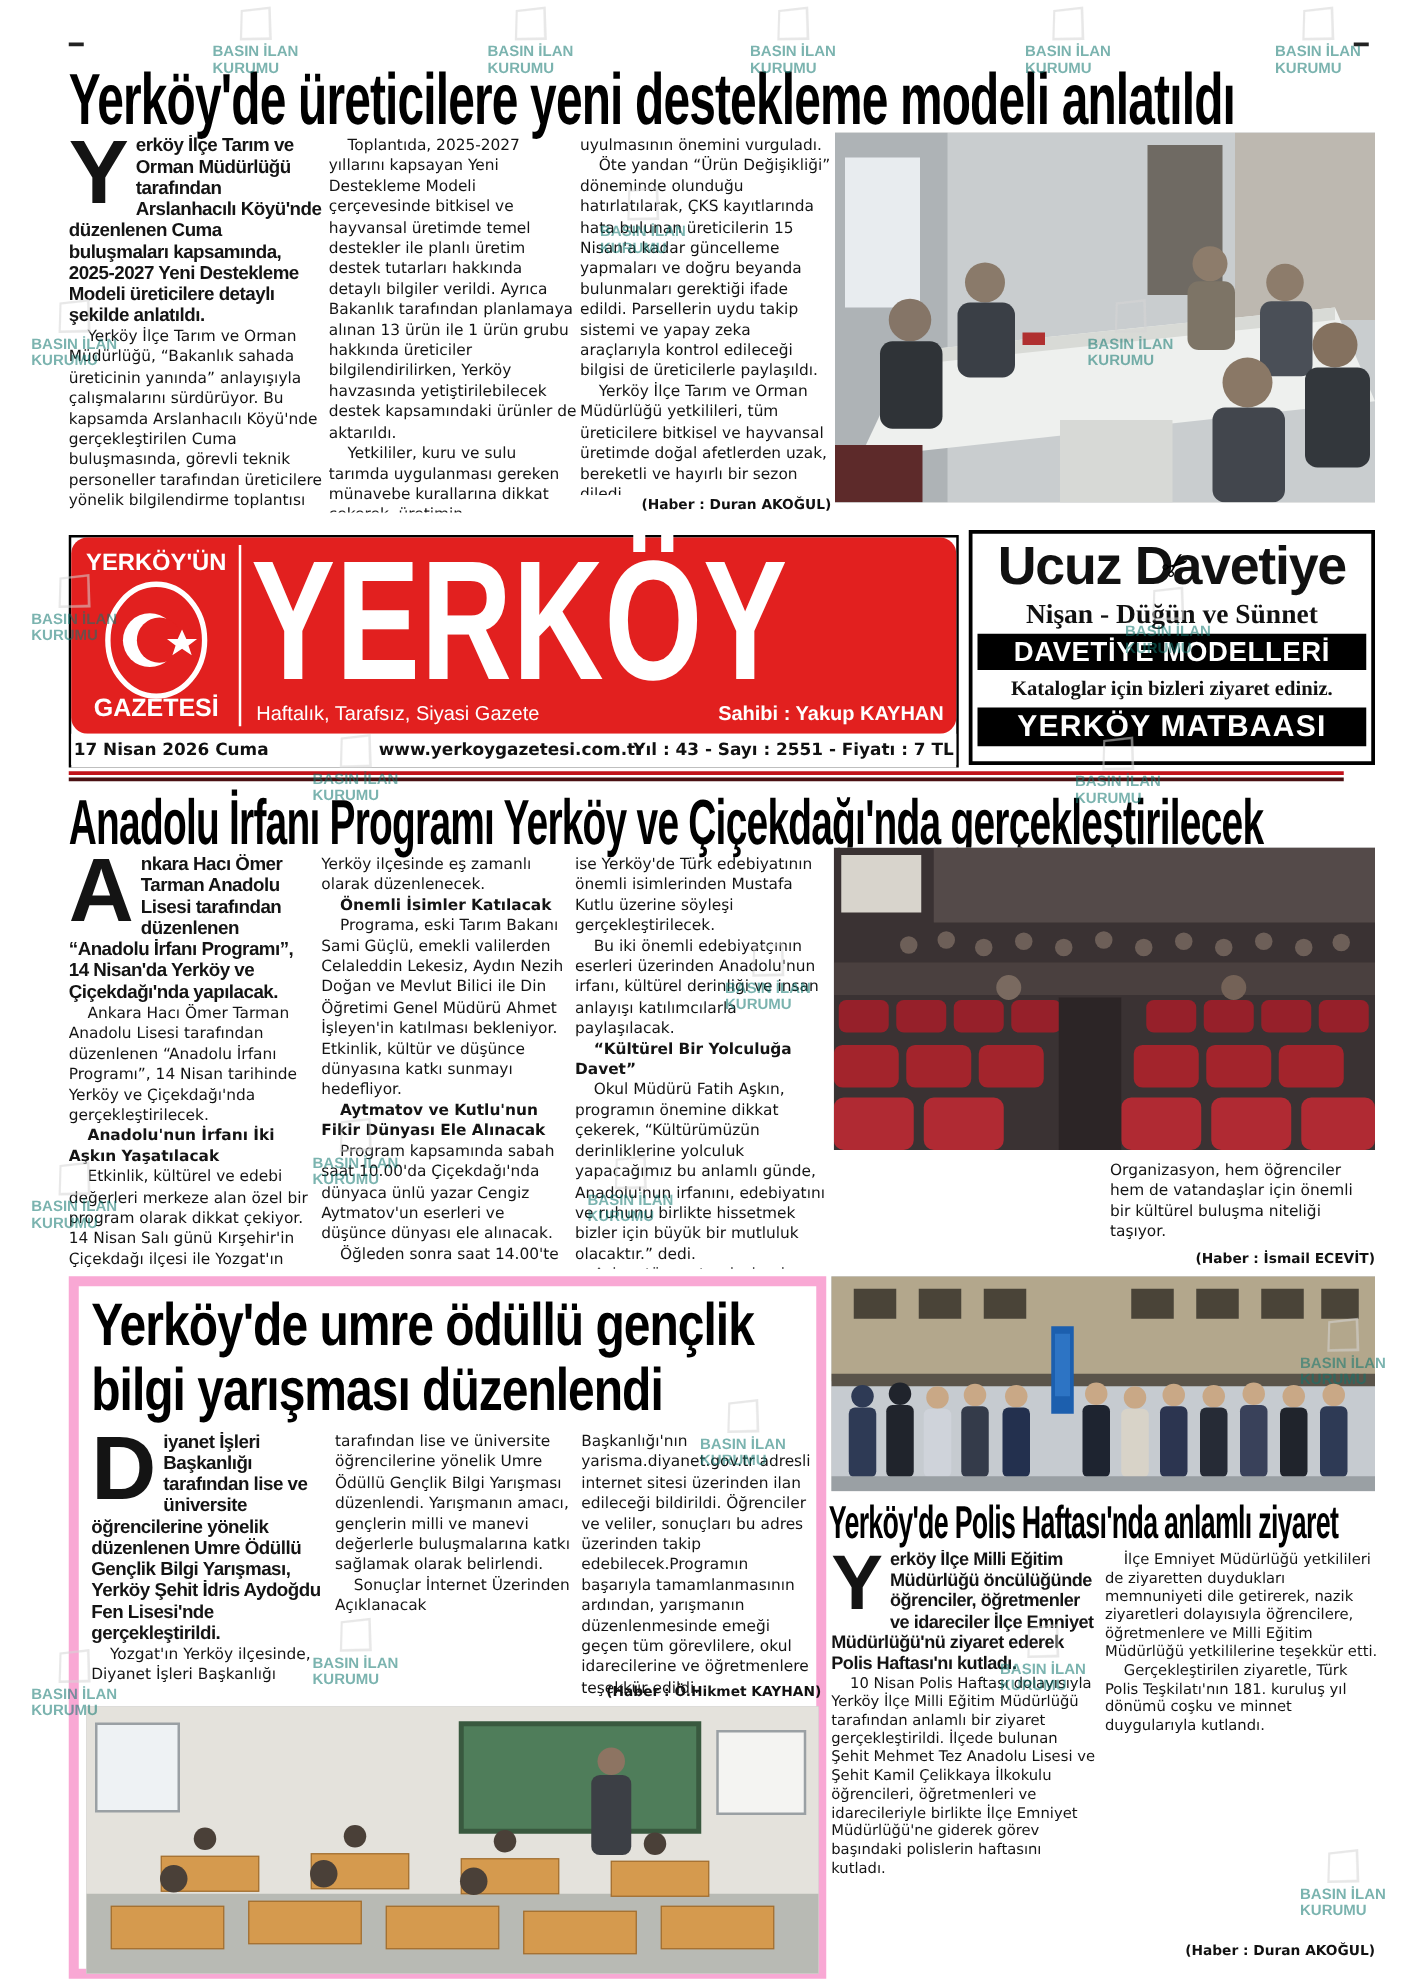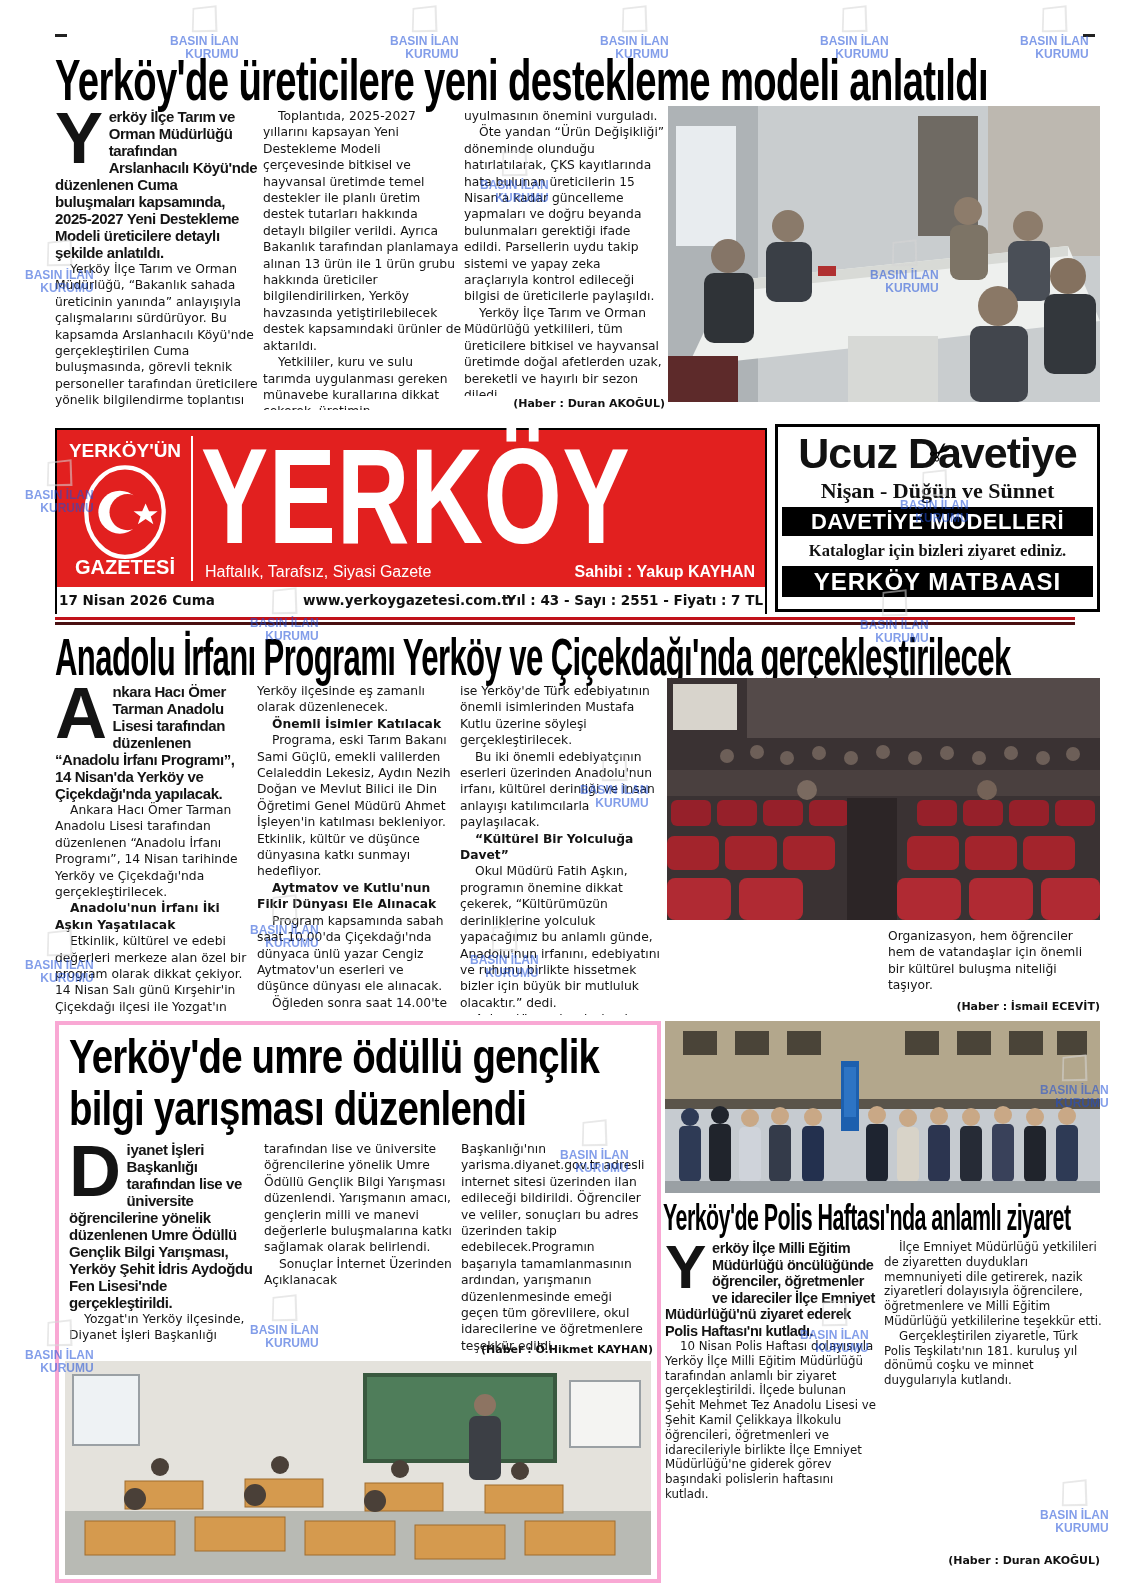--- a/index.html
+++ b/index.html
@@ -50,25 +50,25 @@
   .ad-bar{background:#000;color:#fff;font-weight:800;font-size:22px;line-height:29px;height:29px;
           margin:3px 4px 0 4px;letter-spacing:0.5px;}
   .ad-line{font-family:"Liberation Serif",serif;font-weight:bold;font-size:16.5px;margin-top:5px;}
   .ad-bar2{background:#000000;color:#fff;font-weight:800;font-size:24px;line-height:31px;height:31px;
            margin:5px 4px 0 4px;letter-spacing:1px;}
   
   .rules{position:absolute;left:55px;top:617px;width:1020px;height:8px;}
   .rules .r1{height:3px;background:#c1121a;}
   .rules .r2{height:3px;background:#4a1012;margin-top:2px;}
   
-  .box3{position:absolute;left:55px;top:1021px;width:606px;height:562px;border:4px solid #f9a8d4;box-sizing:border-box;}
+  .box3{position:absolute;left:55px;top:1021px;width:606px;height:562px;border:8px solid #f9a8d4;box-sizing:border-box;}
   .box3 .hl{position:absolute;}
   
-  .wm{position:absolute;z-index:9;color:#1d4ed8;opacity:0.55;font-weight:bold;font-size:12px;
-      line-height:13px;text-align:right;pointer-events:none;}
+  .wm{position:absolute;z-index:9;color:#0f766e;opacity:0.55;font-weight:bold;font-size:12px;
+      line-height:13px;text-align:left;pointer-events:none;}
   .wm .cube{display:block;width:22px;height:22px;border:2px solid #d6d6d6;margin:0 auto 3px auto;
             transform:perspective(80px) rotateX(12deg) rotateY(-18deg);}
   .trim{position:absolute;width:12px;height:3px;background:#222;}
 </style>
 </head>
 <body>
 
 <div class="page">
 
   <div class="trim" style="left:55px;top:34px;"></div>
@@ -114,21 +114,21 @@
         <rect x="376" y="188" width="52" height="80" rx="10" fill="#33373c"></rect>
       <circle cx="330" cy="200" r="20" fill="#8a7866"></circle>
         <rect x="302" y="220" width="58" height="76" rx="10" fill="#42464d"></rect>
       <rect x="150" y="160" width="18" height="10" fill="#b03030"></rect>
       <rect x="0" y="250" width="70" height="46" fill="#5d2a2a"></rect>
       <rect x="180" y="230" width="90" height="66" fill="#d7d9d6"></rect>
     </svg>
   </div>
 
   <div class="masthead">
-    <div class="mh-red" style="background: rgb(226, 32, 31);">
+    <div class="mh-red" style="background: rgb(226, 32, 31); border-radius: 13px;">
       <div class="mh-logo">
         <div class="mh-brand-top">YERKÖY'ÜN</div>
         <div class="mh-emblem">
           <svg viewBox="0 0 100 112">
             <ellipse cx="50" cy="56" rx="45" ry="52" fill="none" stroke="#fff" stroke-width="5"></ellipse>
             <circle cx="44" cy="56" r="25" fill="#fff"></circle>
             <circle cx="53" cy="56" r="21" fill="#e2201f"></circle>
             <polygon fill="#fff" points="74,46 78,55 88,55 80,61 83,70 74,64 65,70 68,61 60,55 70,55"></polygon>
           </svg>
         </div>

